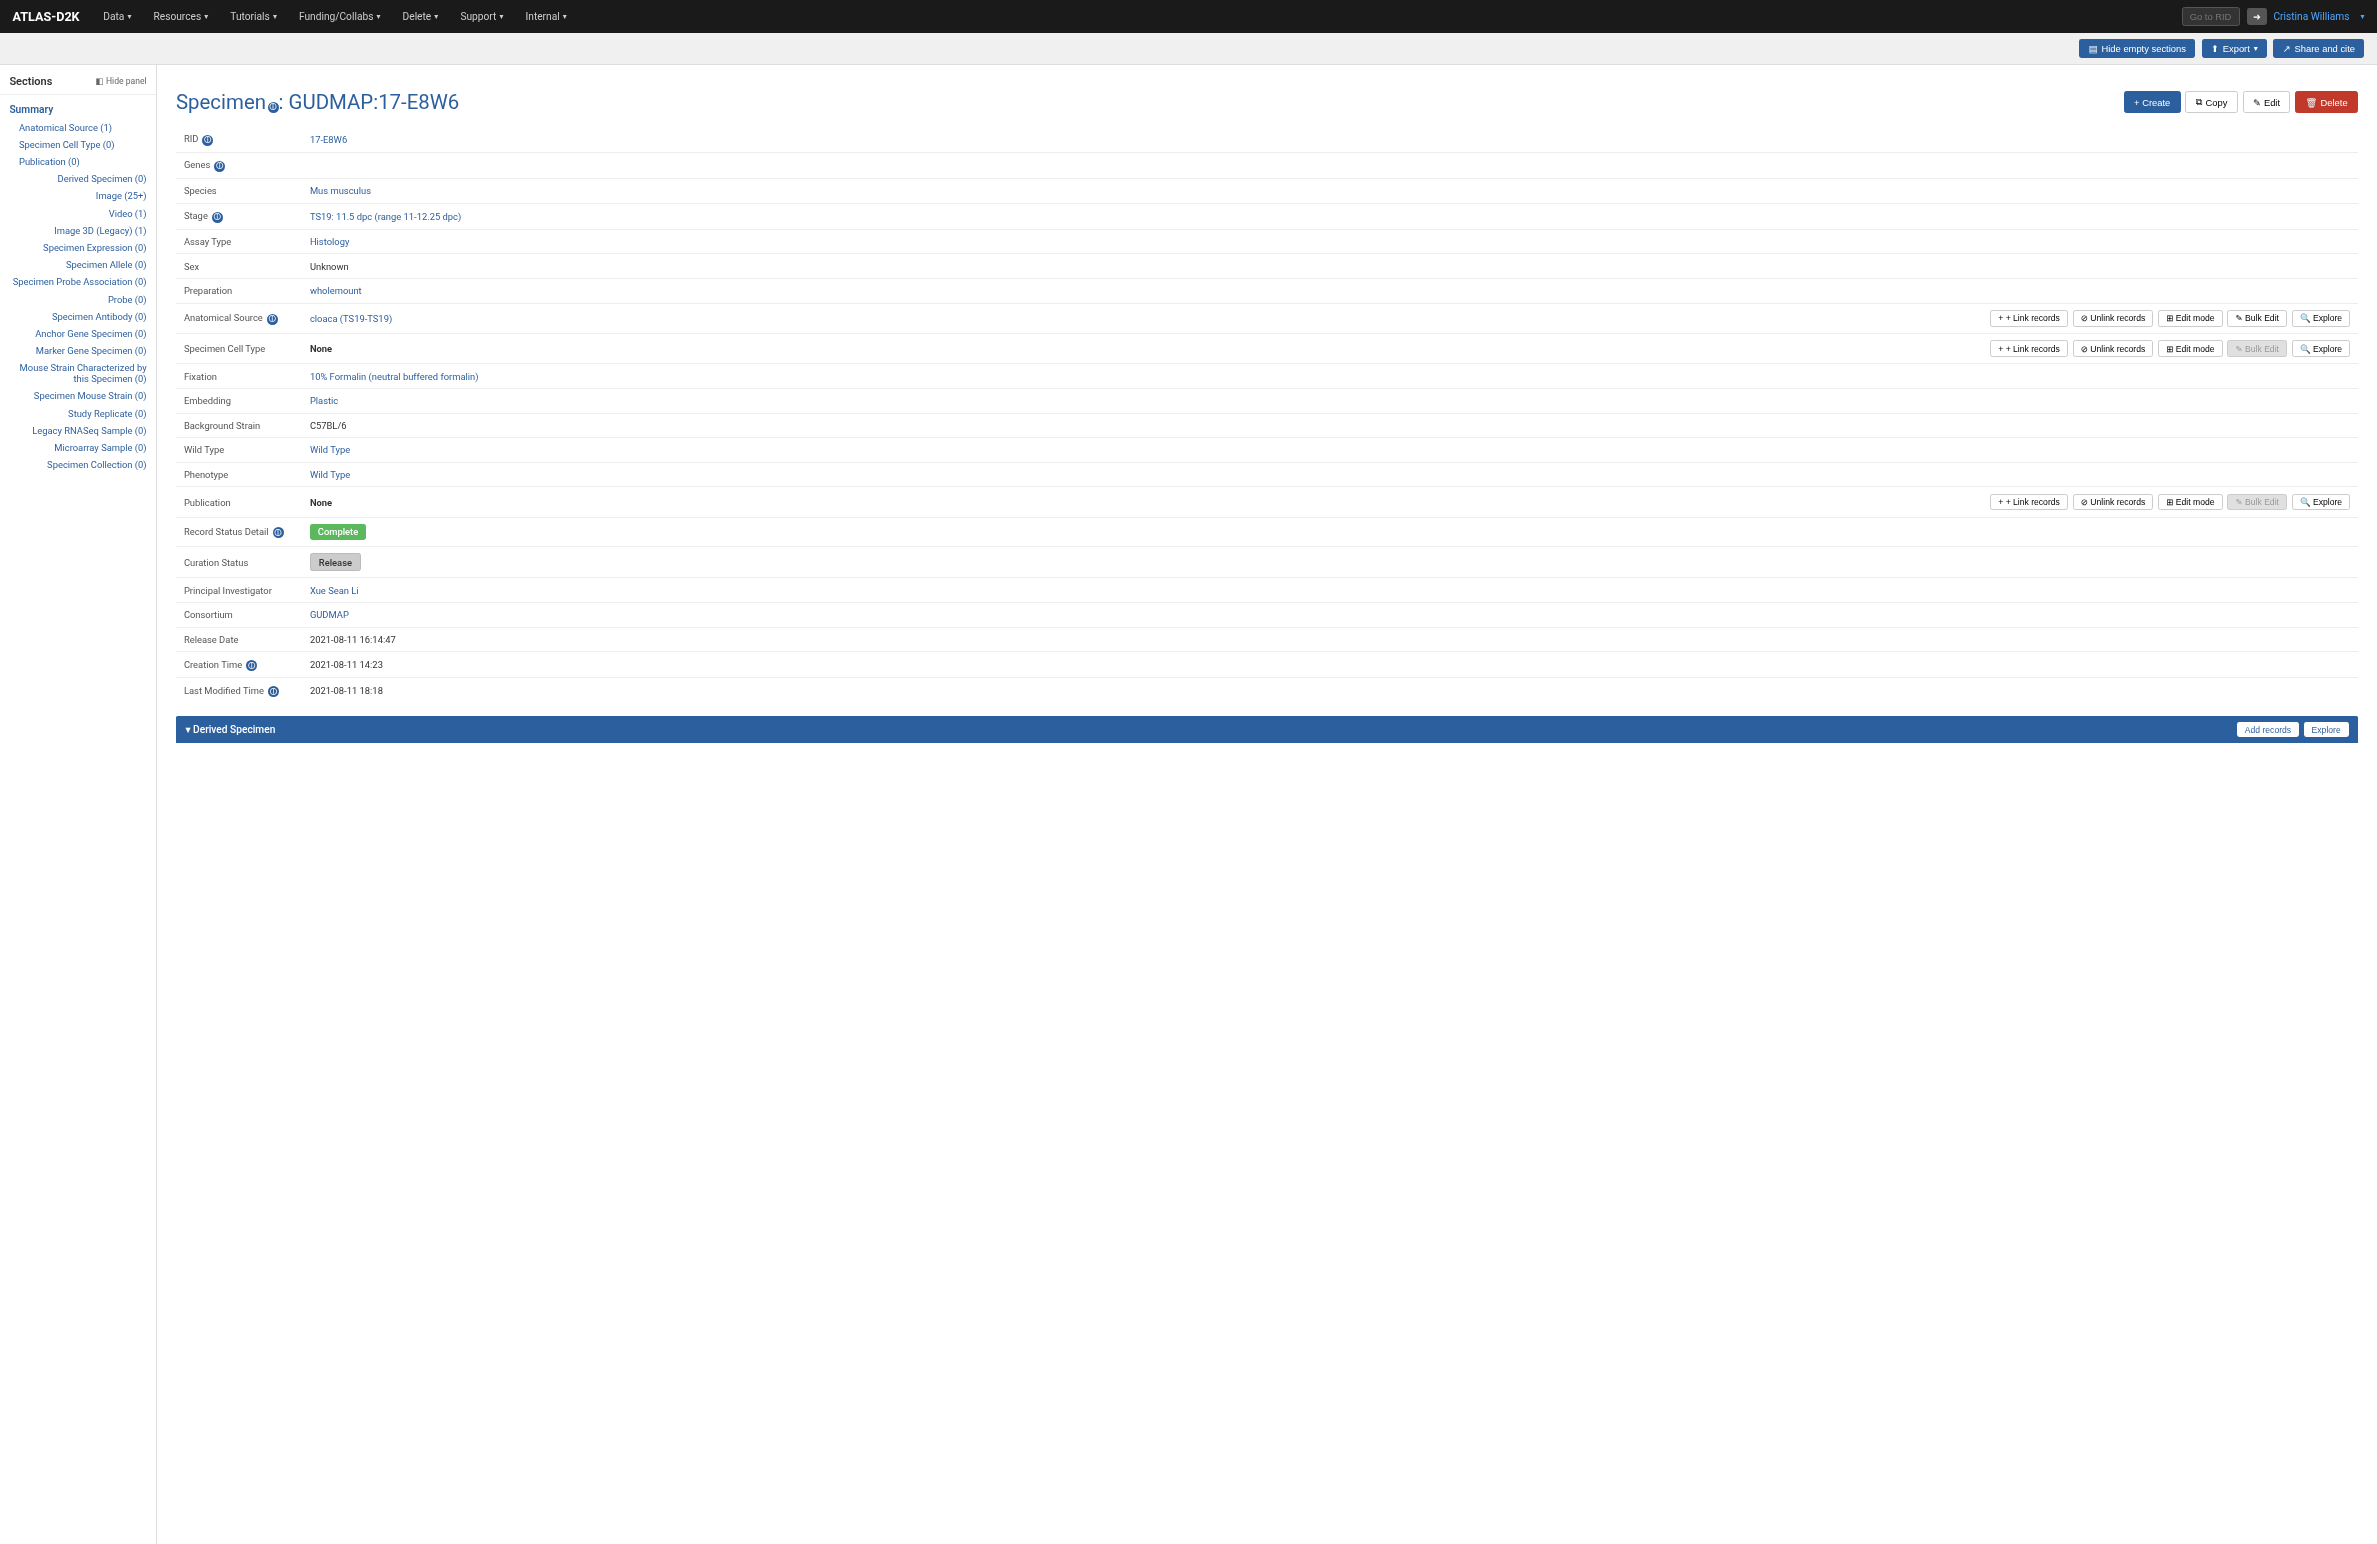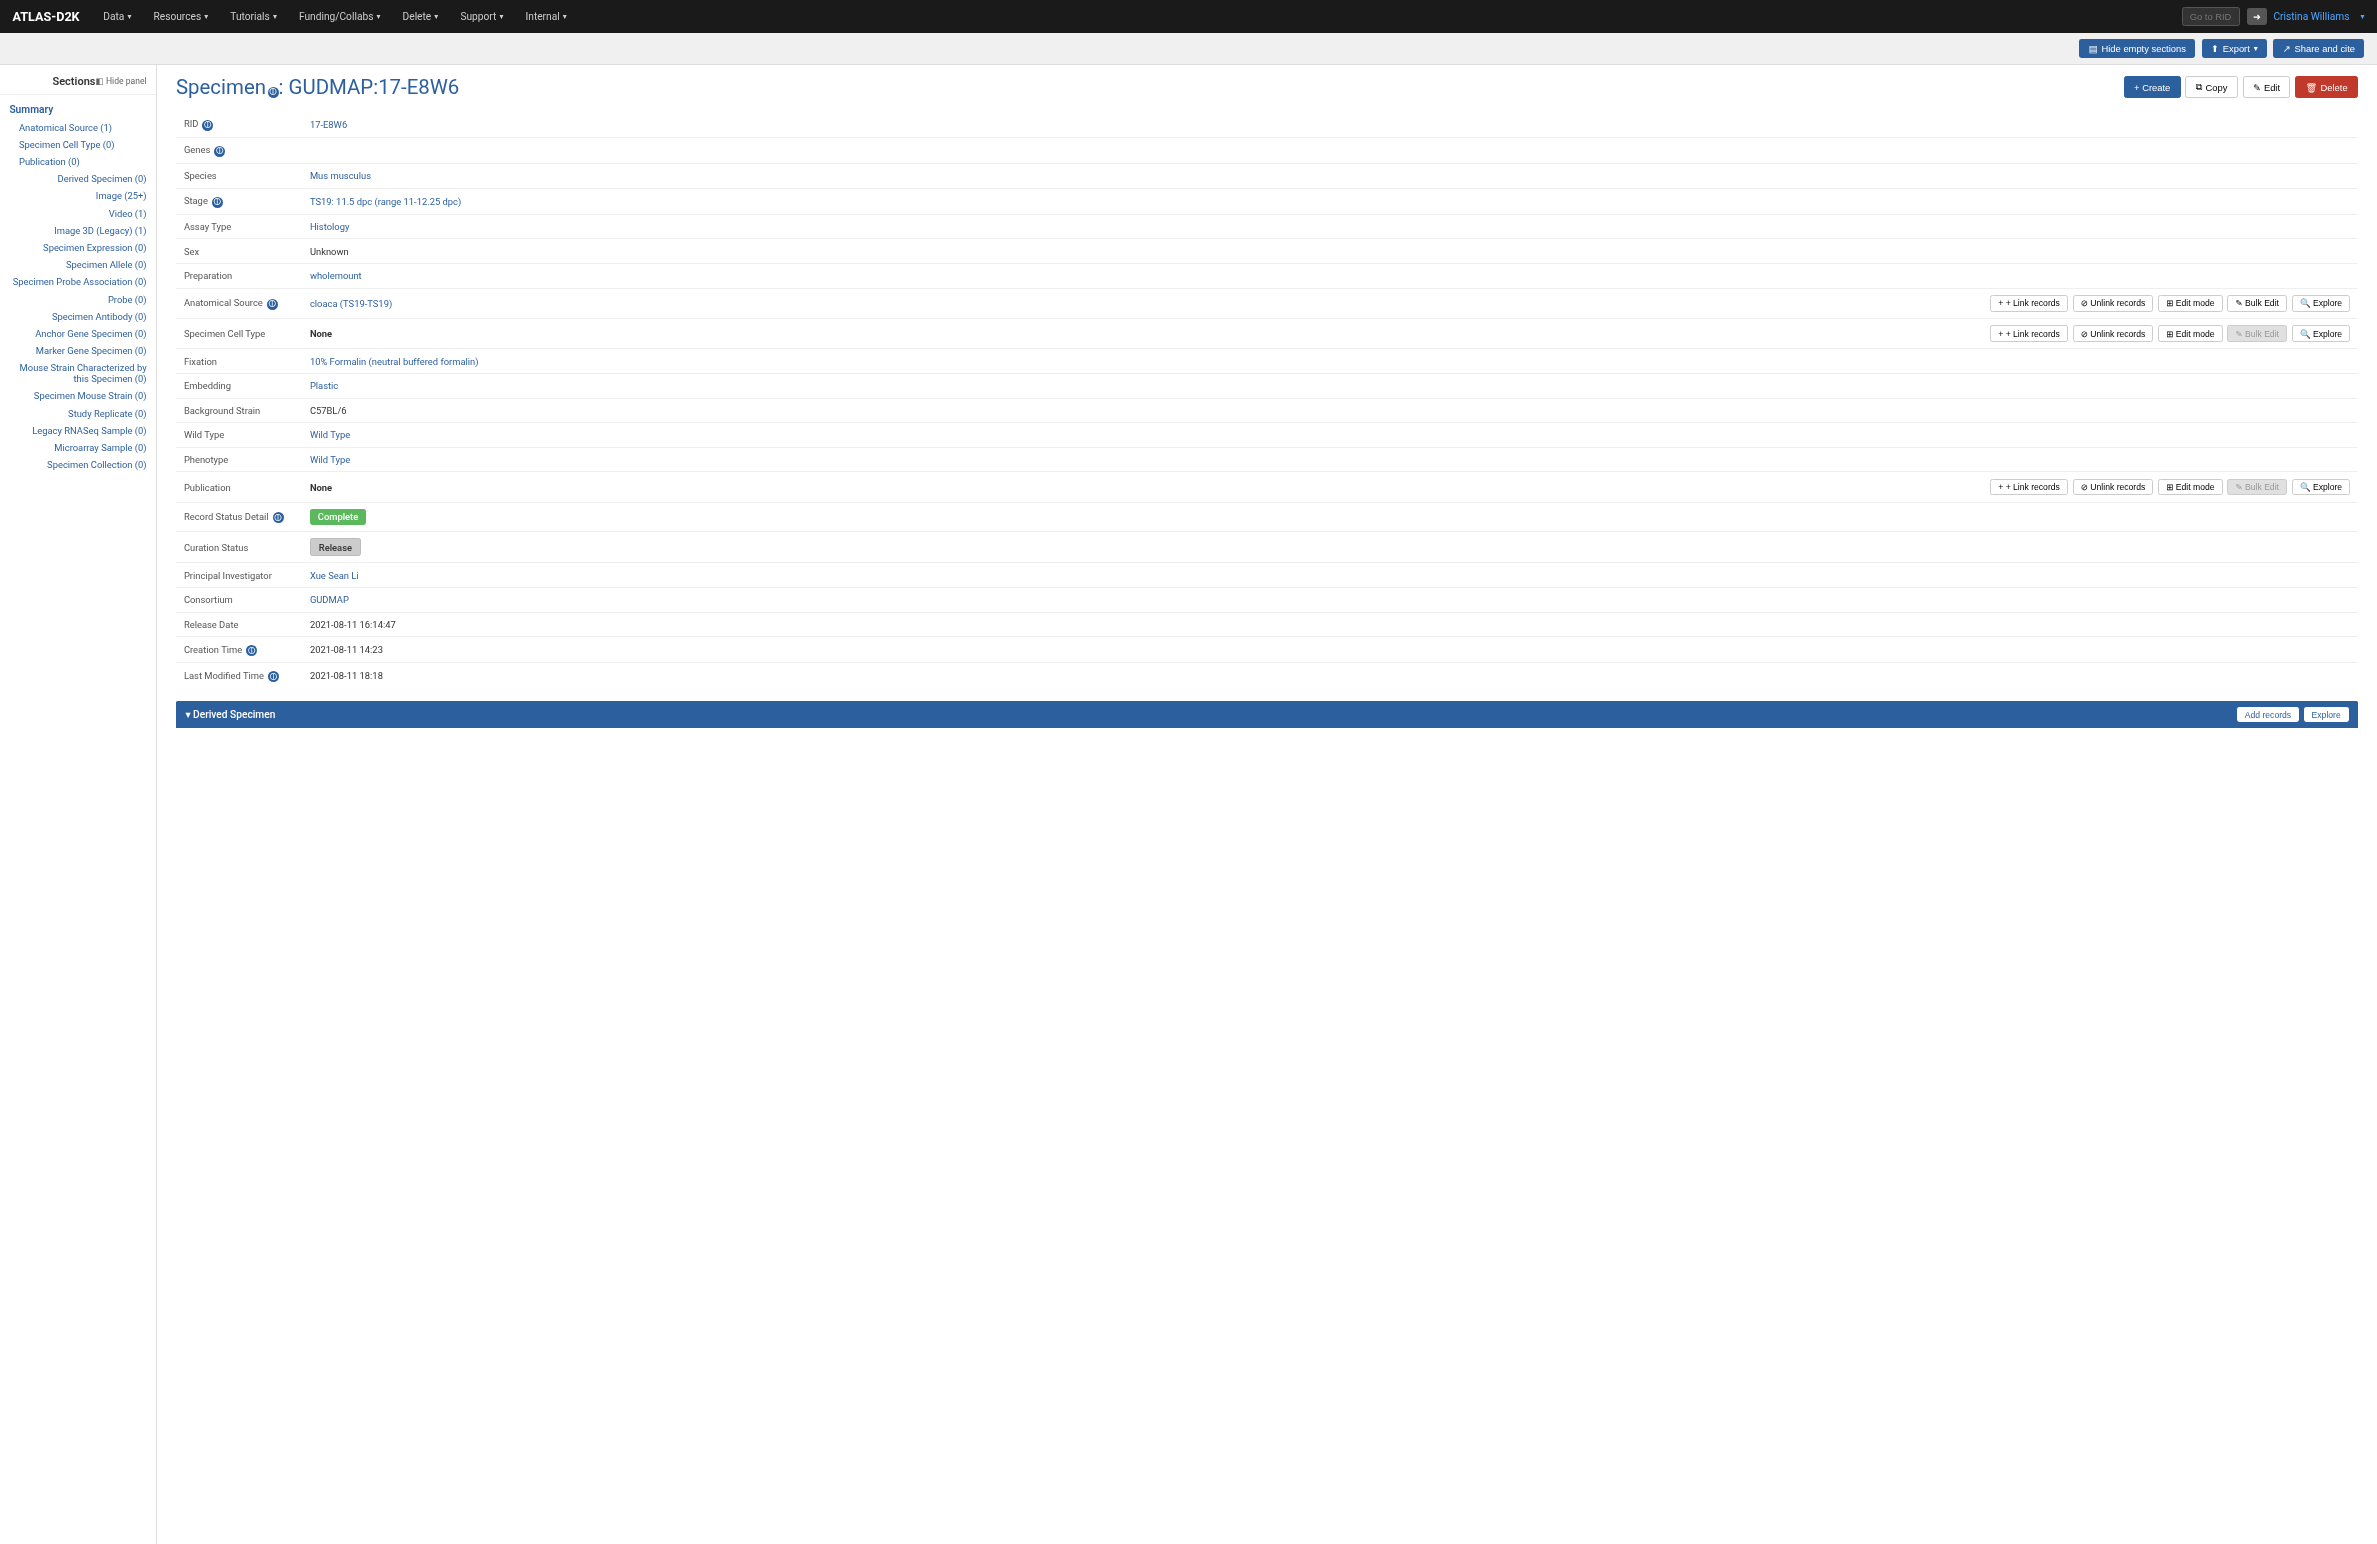--- a/index.html
+++ b/index.html
@@ -98,21 +98,21 @@
       width: 157px;
       min-width: 157px;
       background: white;
       border-right: 0.8px solid #ddd;
       overflow-y: auto;
       padding: 9.4px 0;
     }
     .sidebar-header {
       display: flex;
       align-items: center;
-      justify-content: flex-end;
+      justify-content: space-between;
       padding: 0 9.4px 6.3px 9.4px;
       border-bottom: 0.8px solid #eee;
       margin-bottom: 6.3px;
     }
     .sidebar-title {
       font-size: 11px;
       font-weight: 600;
       color: #333;
     }
     .hide-panel-btn {
@@ -129,21 +129,21 @@
       font-size: 9.4px;
     }
     .sidebar-item.active { color: #2c5f9e; font-weight: 600; font-size: 10.2px; }
     .sidebar-item.link { color: #2c5f9e; text-align: right; }
     .sidebar-item.link-indent { color: #2c5f9e; padding-left: 19px; }
 
     
     .content {
       flex: 1;
       overflow-y: auto;
-      padding: 10px 19px;
+      padding: 25px 19px;
       background: white;
     }
 
     
     .page-header {
       display: flex;
       align-items: center;
       justify-content: space-between;
       margin-bottom: 12.6px;
     }

